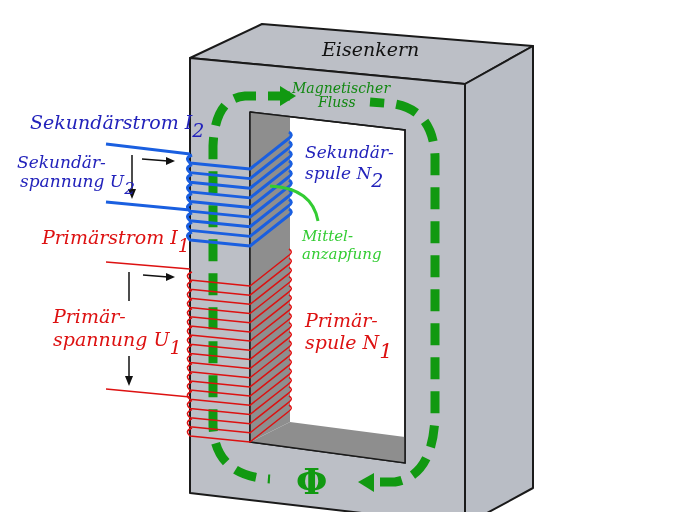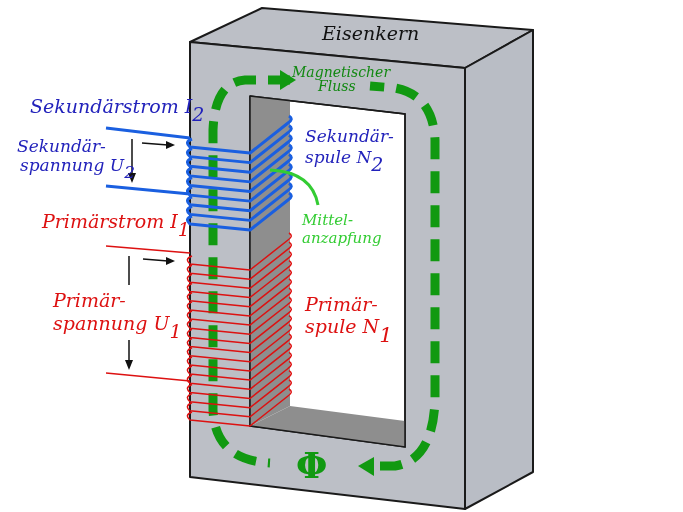--- a/index.html
+++ b/index.html
@@ -1,17 +1,17 @@
 <!DOCTYPE html>
 <html><head>
 <meta charset="utf-8">
 <style>
   html, body { margin: 0; padding: 0; background: #ffffff; }
   body { width: 683px; height: 512px; overflow: hidden; position: relative; }
-  #stage { position: absolute; left: 0; top: 0; width: 683px; height: 420px; text-align: center; }
+  #stage { position: absolute; left: 0; top: 16px; width: 683px; height: 420px; text-align: center; }
   svg text { font-family: "DejaVu Serif", serif; font-style: italic; }
   .lbl-blue { fill: #2222bb; }
   .lbl-red { fill: #dd1111; }
   .lbl-green { fill: #118811; }
   .lbl-lgreen { fill: #33cc33; }
   .lbl-black { fill: #111111; }
 </style>
 </head>
 <body>
 

